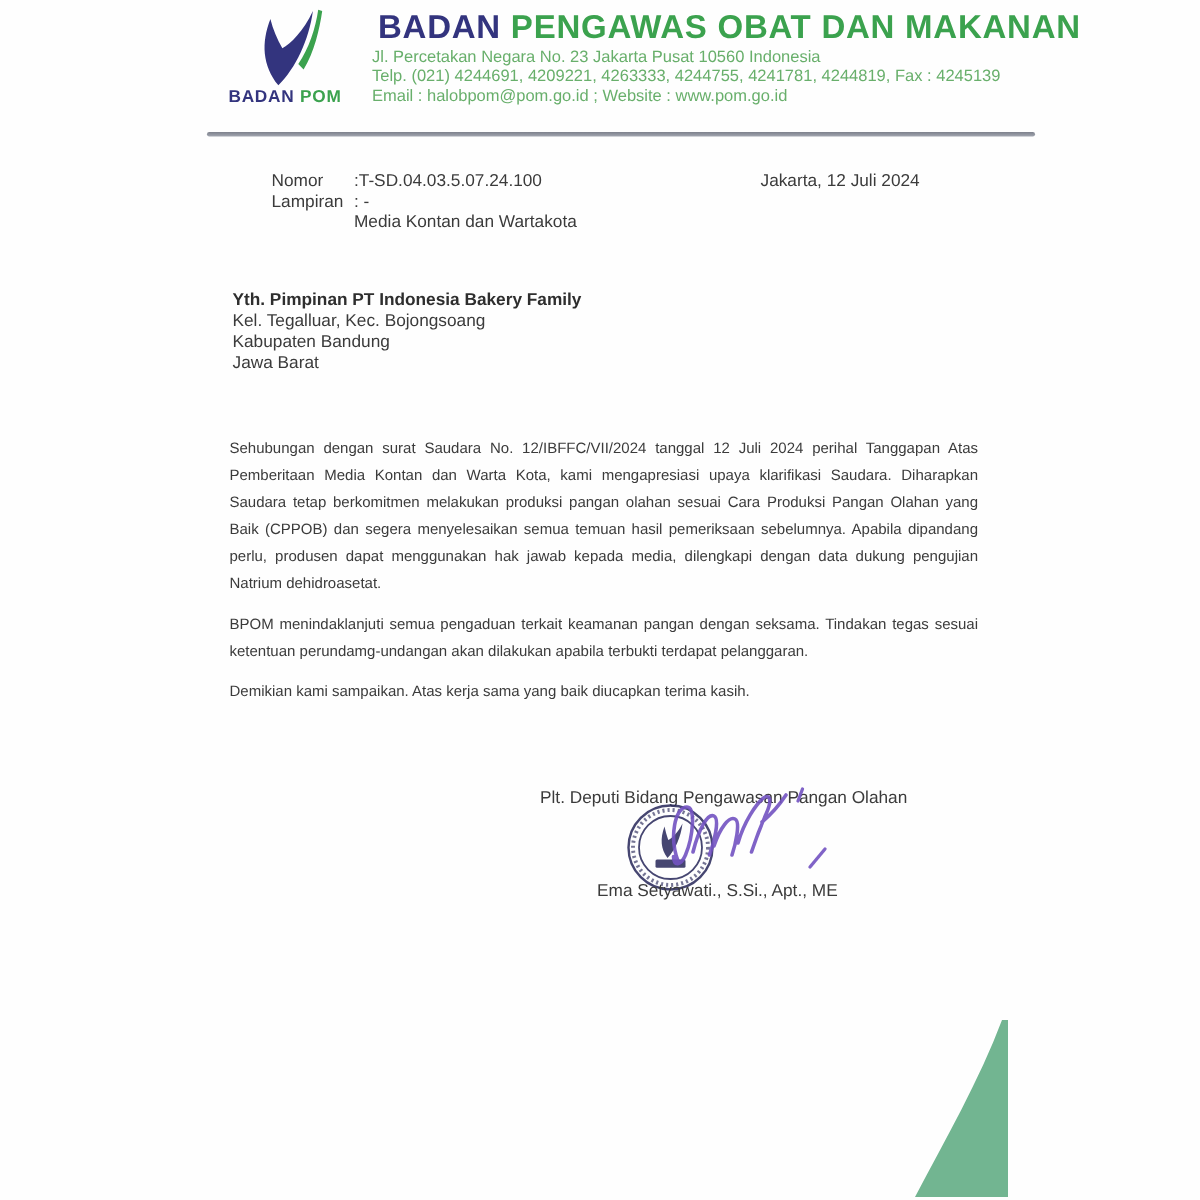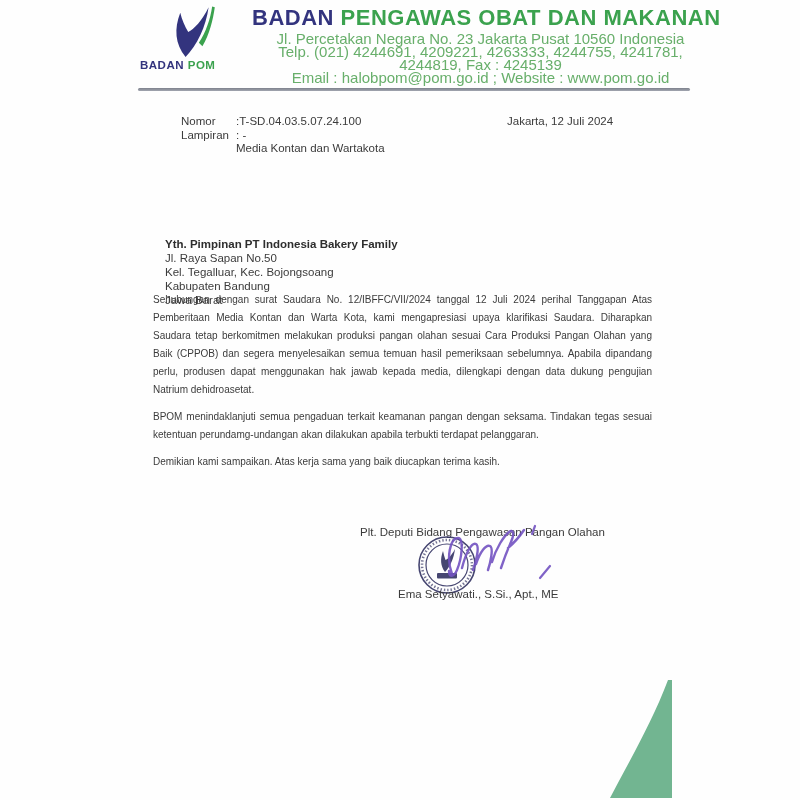--- a/index.html
+++ b/index.html
@@ -1,45 +1,45 @@
 <!DOCTYPE html>
 <html style="--title-navy: #33347e; --title-green: #3ba24e; --contact-green: #68af6b; --body-text: #3b3b3b; --stamp-navy: #2d2d5e; --signature-purple: #7252c1; --corner-green: #72b591; --separator-gray: #8e929c;"><head>
 <meta charset="utf-8">
 <style>
   html,body{margin:0;padding:0;background:#ffffff;}
   #page{position:relative;width:800px;height:800px;background:#fefefe;overflow:hidden;
         font-family:"Liberation Sans", sans-serif;color:var(--body-text,#3b3b3b);}
   .abs{position:absolute;}
 
   
-  #logo{left:140px;top:5px;width:100px;height:80px;}
+  #logo{left:140px;top:5px;width:100px;height:80px;text-align:center;}
   #logo svg{display:block;margin:0 auto;}
   #logo .logo-caption{font-size:11.5px;font-weight:700;letter-spacing:.5px;margin-top:-2px;}
   #logo .cap-badan{color:var(--title-navy,#33347e);}
   #logo .cap-pom{color:var(--title-green,#3ba24e);}
 
   #org-title{left:252px;top:5px;width:425px;font-size:22px;font-weight:700;
              letter-spacing:.5px;white-space:nowrap;}
   #org-title .t-navy{color:var(--title-navy,#33347e);}
   #org-title .t-green{color:var(--title-green,#3ba24e);}
 
-  #contact{left:268px;top:32px;width:425px;text-align:center;
-           color:var(--contact-green,#68af6b);font-size:15px;line-height:13px;}
+  #contact{left:248px;top:32px;width:425px;
+           color:var(--contact-green,#68af6b);font-size:11px;line-height:13px;}
 
   #header-rule{left:138px;top:88px;width:552px;height:3px;border-radius:2px;
                background:linear-gradient(#7d818c,#a2a6b0);}
 
   
   #meta{left:153px;top:115px;font-size:11.5px;line-height:13.6px;}
   .meta-row{display:flex;margin-left:28px;}
   .meta-label{width:55px;flex:0 0 55px;}
   #date-line{left:507px;top:115px;font-size:11.5px;text-align:center;}
 
   
-  #recipient{left:165px;top:193px;font-size:11.5px;line-height:14px;margin-top:44px;}
+  #recipient{left:155px;top:193px;font-size:11.5px;line-height:14px;}
   #recipient .r-bold{font-weight:700;color:#2e2e2e;}
 
   
   #letter-body{left:153px;top:291px;width:499px;font-size:10px;line-height:18px;}
   #letter-body p{margin:0 0 9px 0;text-align:justify;}
 
   
   #sig-title{left:360px;top:526px;font-size:11.5px;white-space:nowrap;}
   #stamp{left:416px;top:534px;width:62px;height:62px;opacity:.88;}
   #signature{left:428px;top:522px;width:150px;height:70px;}
@@ -91,21 +91,20 @@
     <div class="meta-row">
       <span class="meta-label"></span>
       <span>Media Kontan dan Wartakota</span>
     </div>
   </div>
 
   <div class="abs" id="date-line">Jakarta, 12 Juli 2024</div>
 
   <div class="abs" id="recipient">
     <div class="r-bold">Yth. Pimpinan PT Indonesia Bakery Family</div>
-    <div>Jl. Raya Sapan No.50</div>
     <div>Kel. Tegalluar, Kec. Bojongsoang</div>
     <div>Kabupaten Bandung</div>
     <div>Jawa Barat</div>
   </div>
 
   <div class="abs" id="letter-body">
     <p>Sehubungan dengan surat Saudara No. 12/IBFFC/VII/2024 tanggal 12 Juli 2024 perihal Tanggapan Atas Pemberitaan Media Kontan dan Warta Kota, kami mengapresiasi upaya klarifikasi Saudara. Diharapkan Saudara tetap berkomitmen melakukan produksi pangan olahan sesuai Cara Produksi Pangan Olahan yang Baik (CPPOB) dan segera menyelesaikan semua temuan hasil pemeriksaan sebelumnya. Apabila dipandang perlu, produsen dapat menggunakan hak jawab kepada media, dilengkapi dengan data dukung pengujian Natrium dehidroasetat.</p>
     <p>BPOM menindaklanjuti semua pengaduan terkait keamanan pangan dengan seksama. Tindakan tegas sesuai ketentuan perundamg-undangan akan dilakukan apabila terbukti terdapat pelanggaran.</p>
     <p>Demikian kami sampaikan. Atas kerja sama yang baik diucapkan terima kasih.</p>
   </div>

